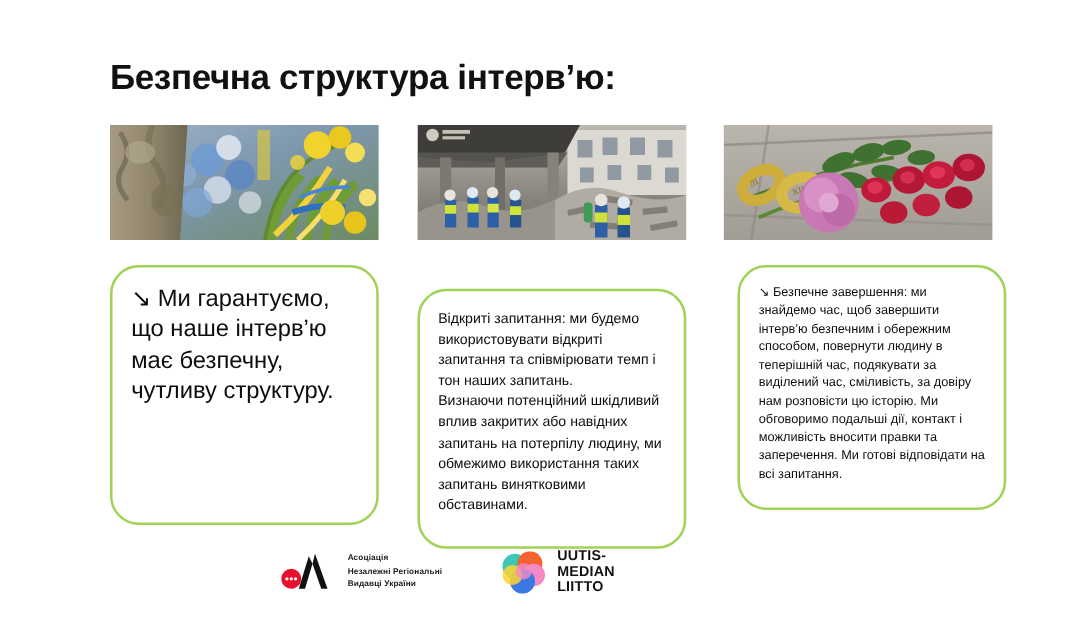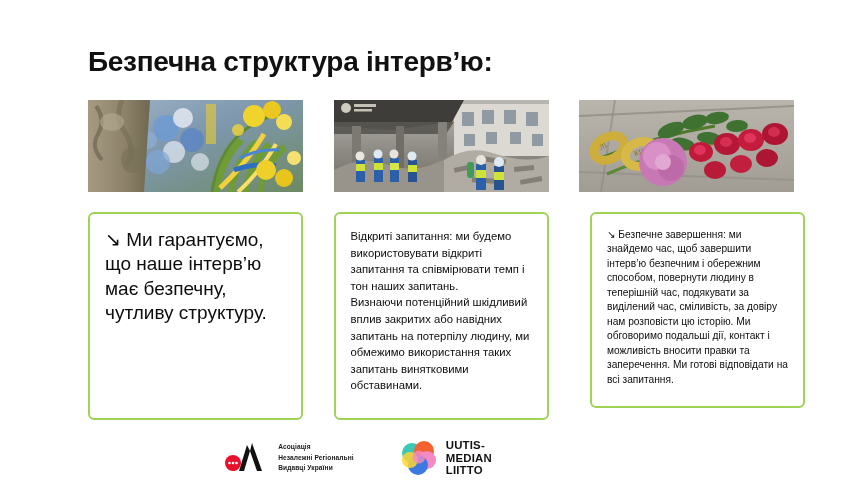--- a/index.html
+++ b/index.html
@@ -64,27 +64,27 @@
 
   .photo svg { display: block; width: 215px; height: 92px; }
 
   
   .card {
     position: absolute;
     top: 112px;
     left: 0;
     width: 215px;
     border: 2px solid #9FD356;
-    border-radius: 6px;
+    border-radius: 23px;
     background: #ffffff;
     padding: 14px 13px 14px 15px;
   }
 
   .card.card-large   { height: 208px; }
-  .card.card-medium  { height: 208px; }
+  .card.card-medium  { height: 208px; margin-top: 19px; }
   .card.card-small   { height: 196px; margin-left: 11px; }
 
   .card-text {
     color: #0d0d0d;
     white-space: pre-wrap;
   }
 
   .card-large .card-text {
     font-size: 19px;
     line-height: 1.28;

